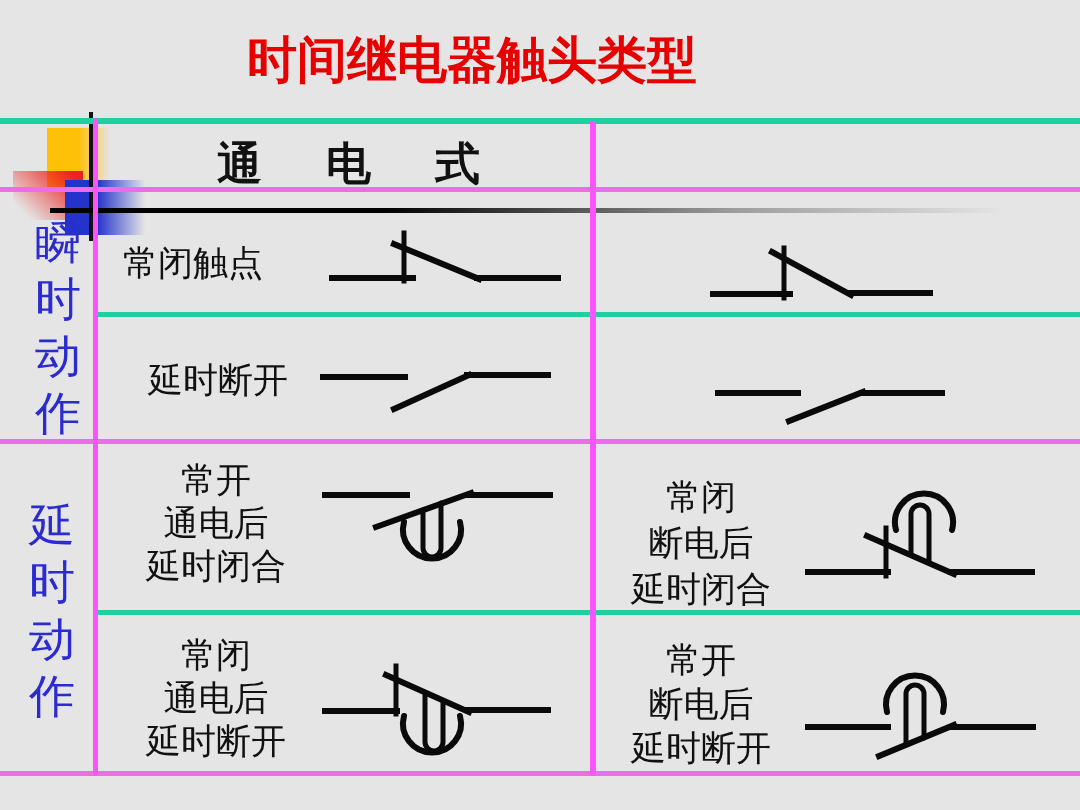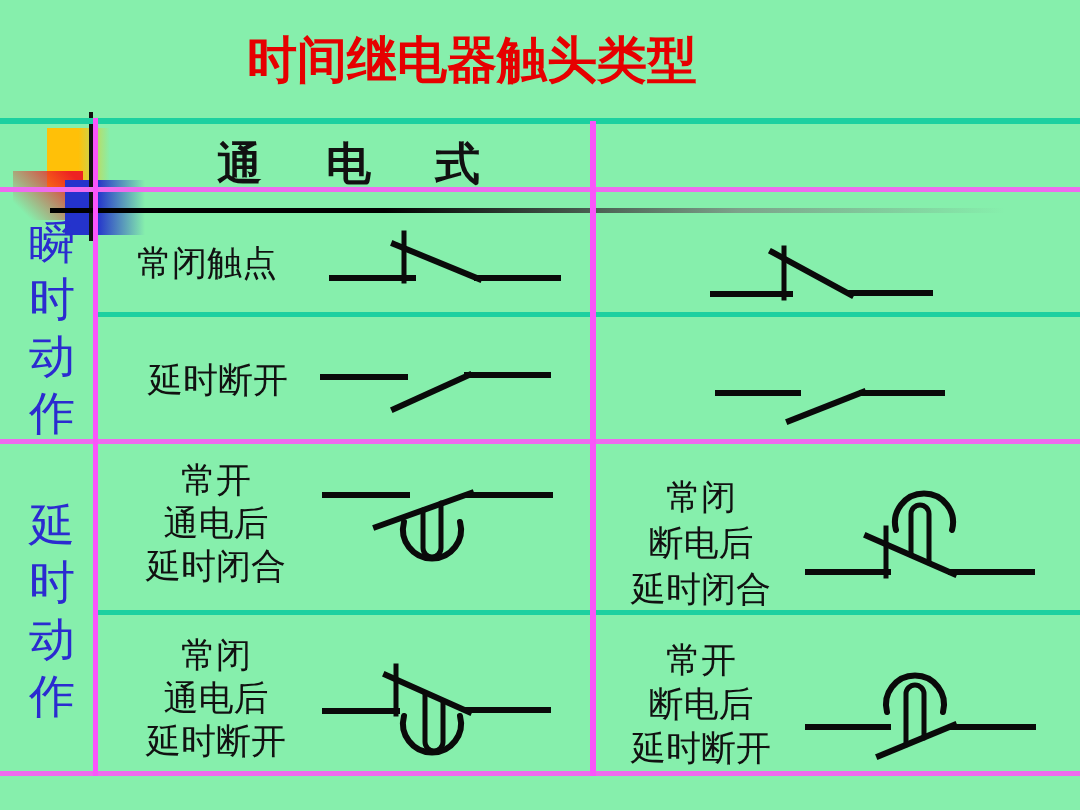--- a/index.html
+++ b/index.html
@@ -3,32 +3,32 @@
 <meta charset="utf-8">
 <style>
   :root{
     --title-red:#e60000; --group-label-blue:#2b2bd0; --grid-teal:#1dd0a0;
     --grid-magenta-h:#ee6bee; --grid-magenta-v:#fa55fa;
     --deco-yellow:#ffc008; --deco-red:#ee2222; --deco-blue:#2433cc; --symbol-black:#0a0a0a;
   }
   *{margin:0;padding:0;box-sizing:border-box;}
   html,body{width:1080px;height:810px;}
   body{font-family:"Liberation Serif","DejaVu Serif",serif;background:#fff;overflow:hidden;}
-  .slide{position:relative;width:1080px;height:810px;background:#86efac;}
+  .slide{position:relative;width:1080px;height:810px;background:#e5e5e5;}
   .abs{position:absolute;}
   .title{left:247px;top:27px;font-size:50px;font-weight:bold;color:var(--title-red);white-space:nowrap;}
   .col-header{font-size:45px;font-weight:600;color:#111;white-space:nowrap;}
   .col-header.energized{left:217px;top:134px;letter-spacing:64px;}
   .col-header.deenergized{left:685px;top:127px;letter-spacing:62px;}
   .group-label{width:52px;font-size:46px;line-height:57px;color:var(--group-label-blue);
                word-break:break-all;text-align:center;left:26px;}
-  .group-label.instant{top:214px;}
+  .group-label.instant{top:214px;margin-left:6px;}
   .group-label.delayed{top:497px;}
   .cell-label{font-size:35px;color:#111;white-space:nowrap;}
-  .cell-label.nc{left:137px;top:240px;}
+  .cell-label.nc{left:123px;top:240px;}
   .cell-label.no{left:148px;top:357px;}
   .mlabel{width:166px;text-align:center;font-size:35px;color:#111;font-family:Liberation Mono, monospace;}
   .mlabel.r3l{left:133px;top:462px;line-height:43px;}
   .mlabel.r4l{left:133px;top:637px;line-height:43px;}
   .mlabel.r3r{left:618px;top:477px;line-height:46px;}
   .mlabel.r4r{left:618px;top:641px;line-height:44px;}
   .deco-yellow{left:47px;top:128px;width:63px;height:59px;
      background:linear-gradient(to right,var(--deco-yellow) 50%,rgba(255,192,8,0) 100%);}
   .deco-red{left:13px;top:171px;width:70px;height:49px;
      background:linear-gradient(225deg,var(--deco-red) 12%,rgba(238,34,34,0) 85%);}

